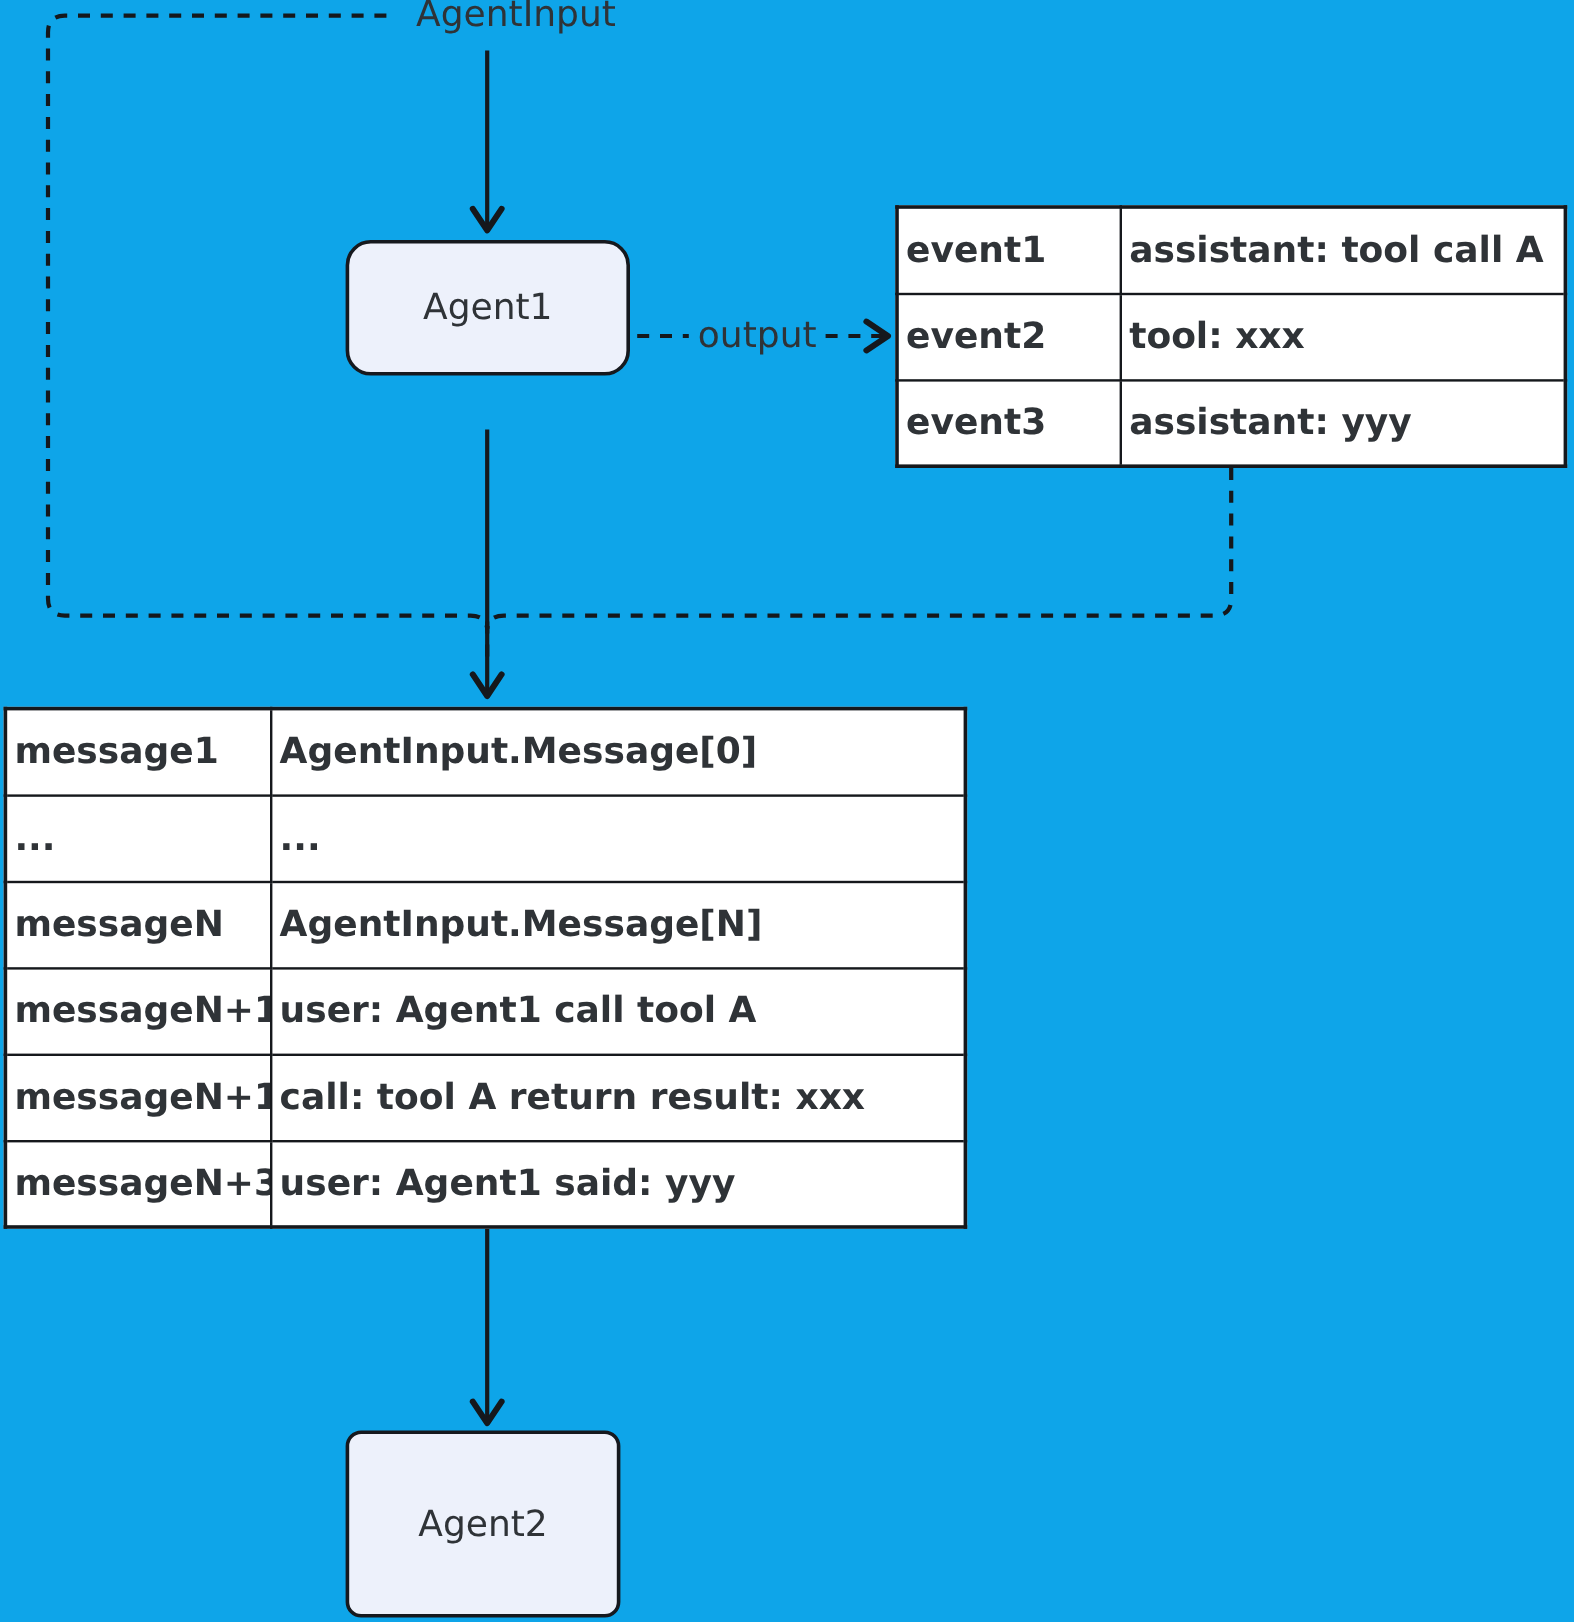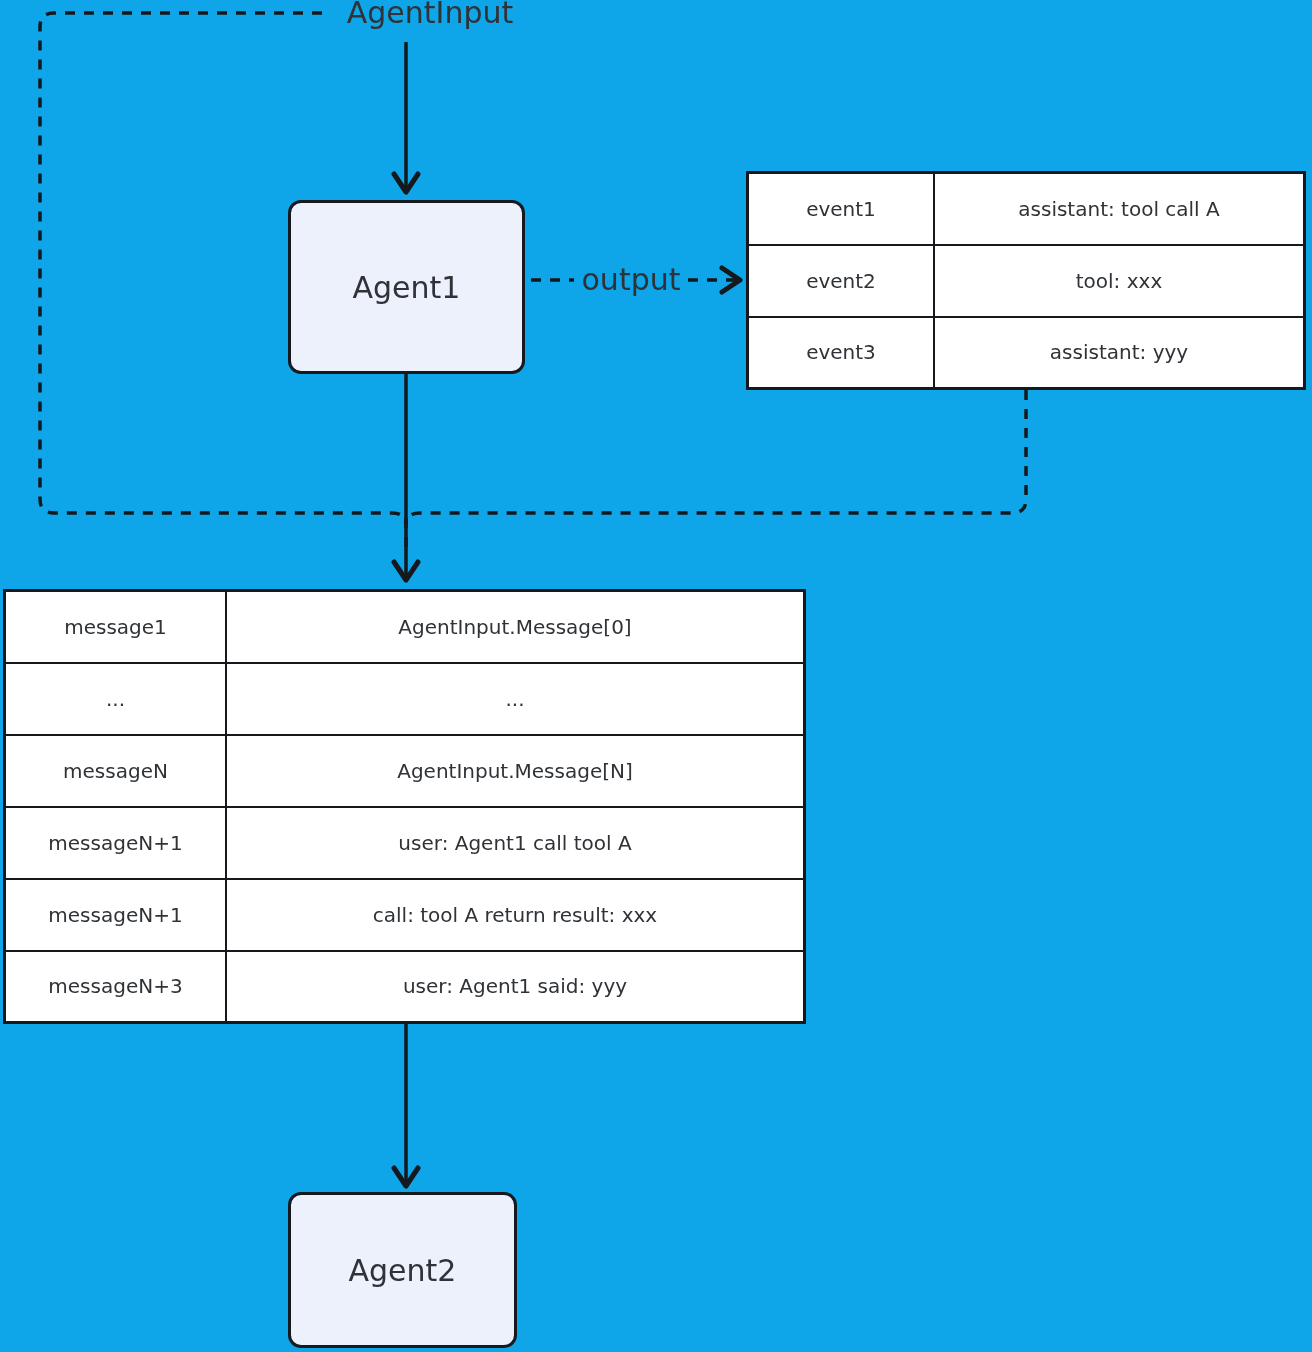--- a/index.html
+++ b/index.html
@@ -16,39 +16,39 @@
   .dashed{stroke-dasharray:10 9;}
   .node{
     position:absolute;
     background:#edf1fb;
     border:3.5px solid #16191e;
     border-radius:13px;
     display:flex;align-items:center;justify-content:center;
     font-size:30px;color:#2f3337;
     box-sizing:border-box;
   }
-  .node-agent1{left:288px;top:200px;width:237px;height:174px;}
+  .node-agent1{left:288px;top:200px;width:237px;height:113px;border-radius:21px;}
   .node-agent2{left:288px;top:1192px;width:229px;height:156px;}
   .lbl{position:absolute;font-size:30px;line-height:34px;text-align:center;color:#2f3337;white-space:nowrap;}
   .lbl-agentinput{left:322px;top:-4px;width:216px;}
   .lbl-output{left:572px;top:263px;width:118px;}
   table.dtable{
     position:absolute;
     border-collapse:collapse;
     table-layout:fixed;
     background:#ffffff;
     border:3px solid #15181c;
     box-sizing:border-box;
   }
   .dtable td{
     border:2px solid #15181c;
-    text-align:center;vertical-align:middle;
-    font-size:20px;color:#2f3337;
+    text-align:left;vertical-align:middle;
+    font-size:30px;color:#2f3337;
     padding:0 6px;
-    overflow:hidden;white-space:nowrap;
+    overflow:hidden;white-space:nowrap;font-weight:bold;
   }
   .tbl-events{left:746px;top:171px;width:560px;}
   .tbl-events tr{height:72px;}
   .tbl-events td.key{width:172px;}
   .tbl-messages{left:3px;top:589px;width:803px;}
   .tbl-messages tr{height:72px;margin-left:24px;}
   .tbl-messages td.key{width:207px;}
 </style>
 </head>
 <body>

